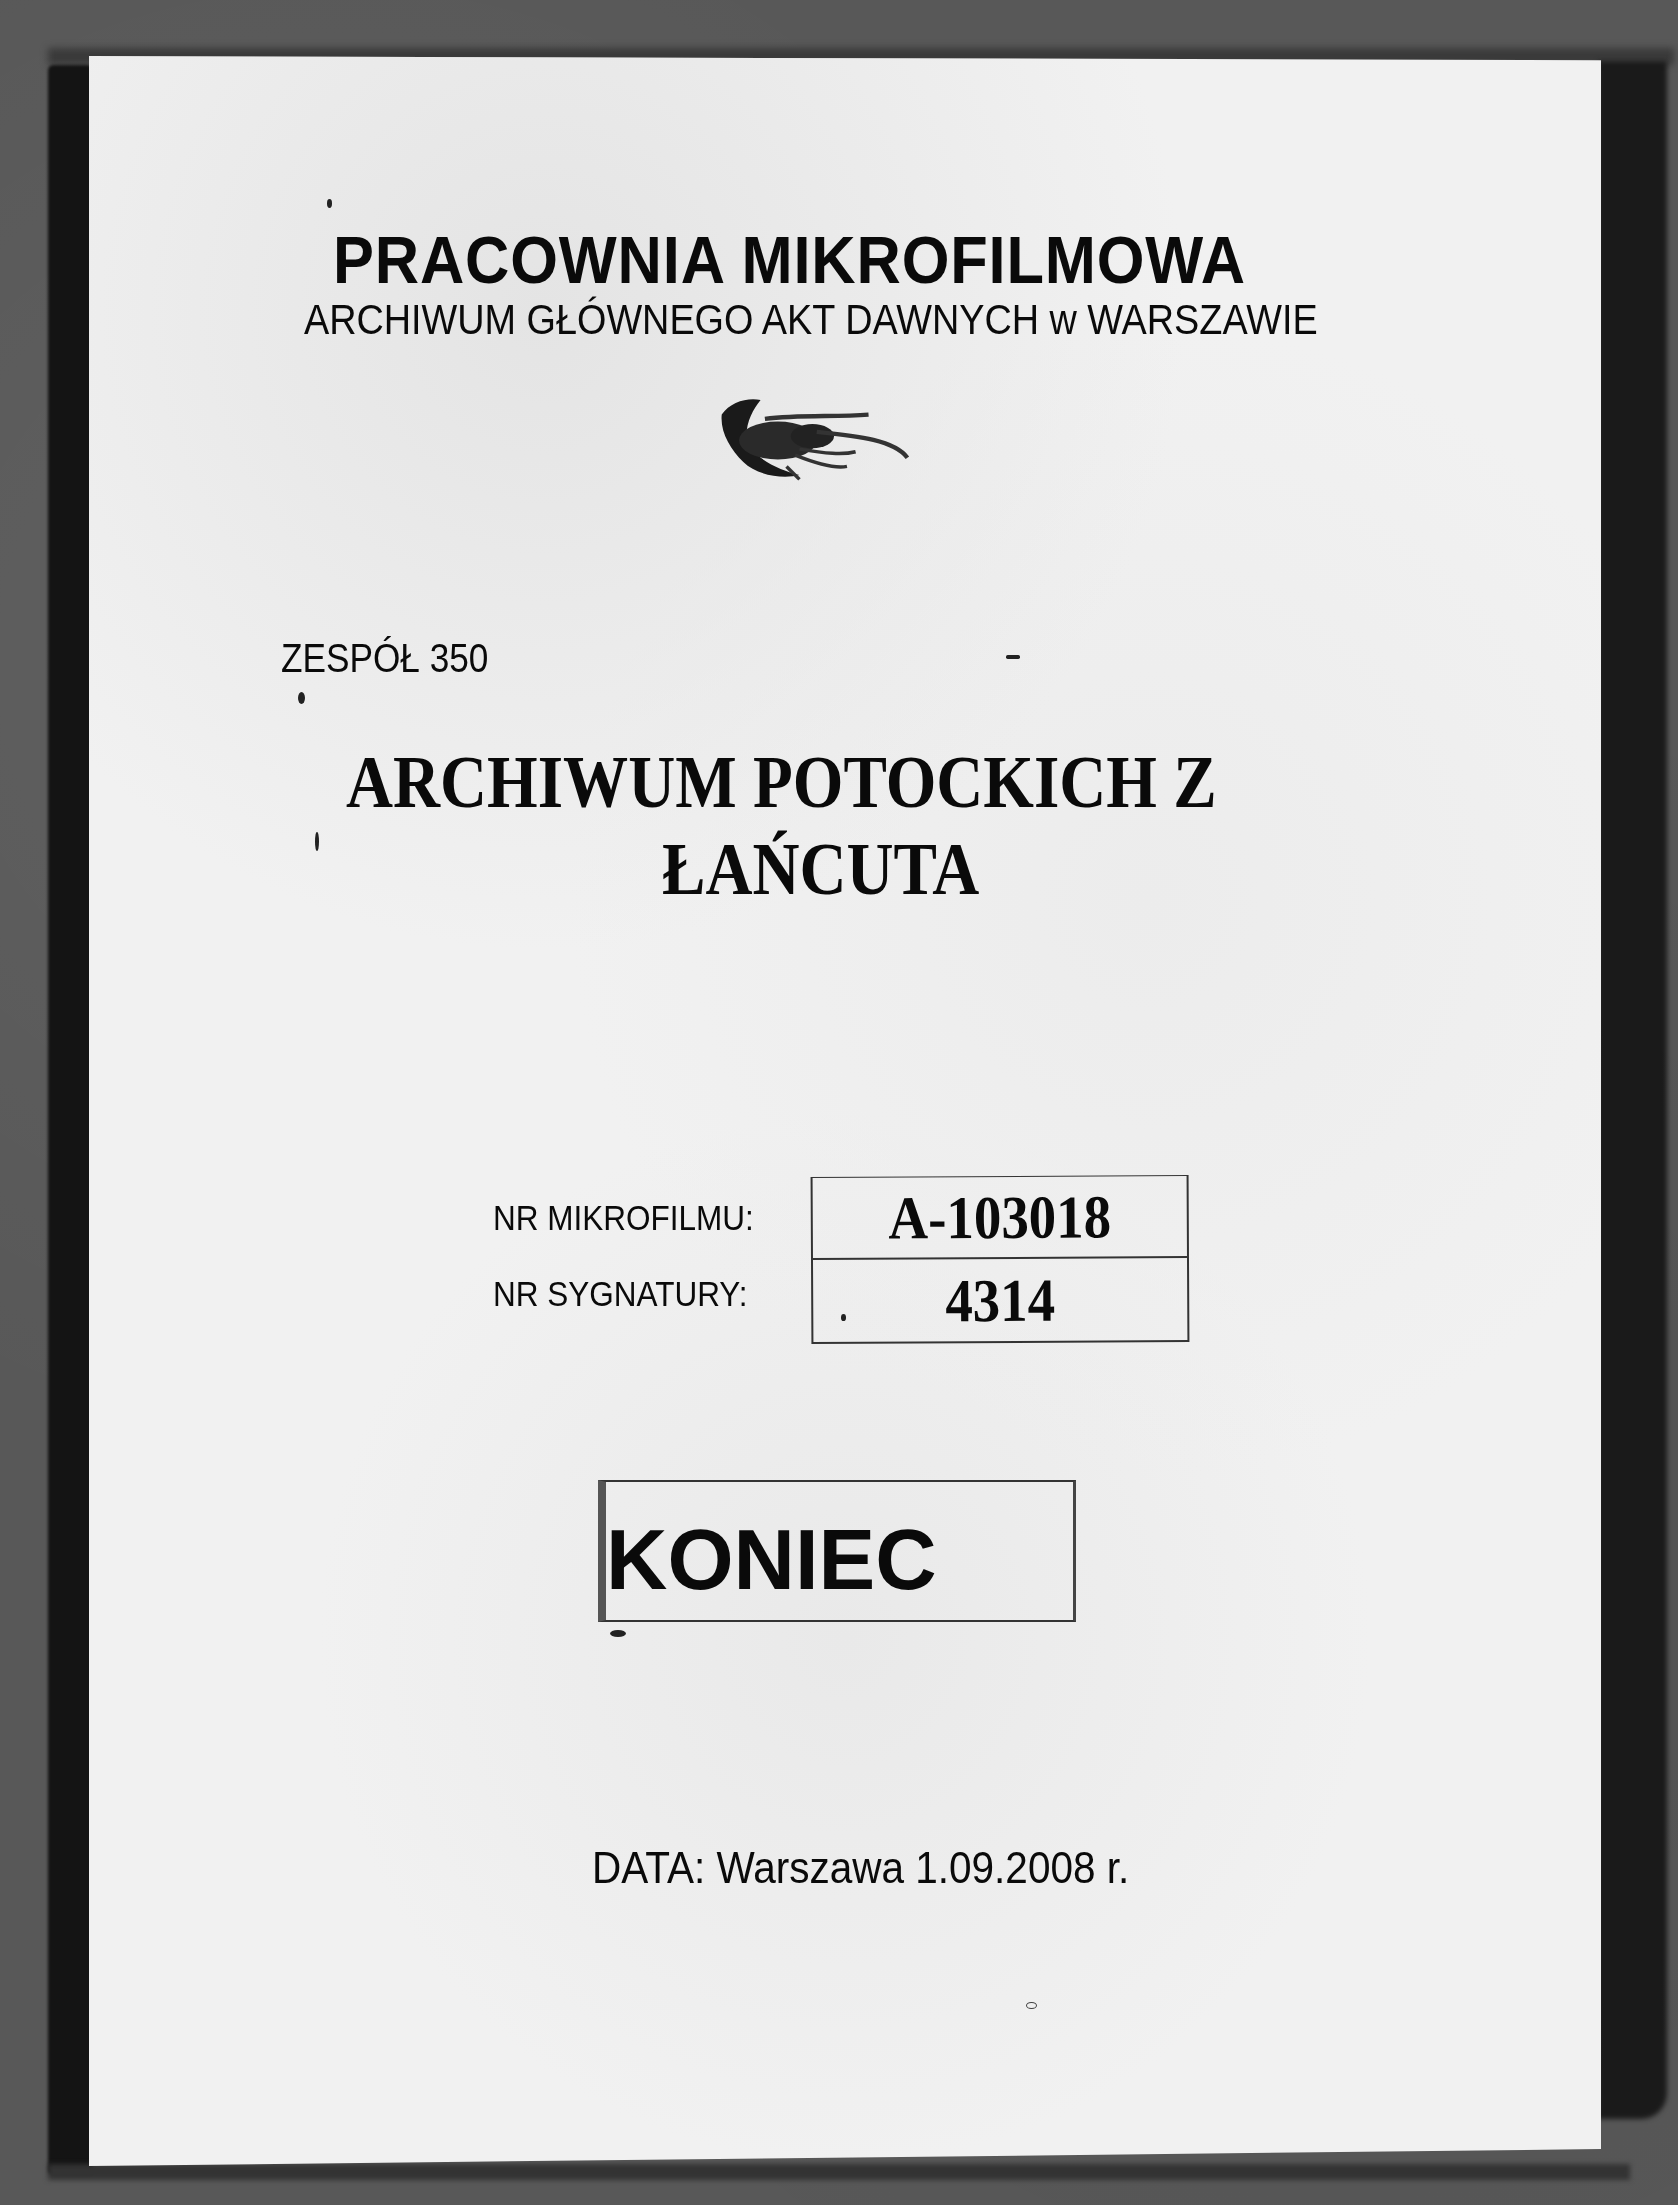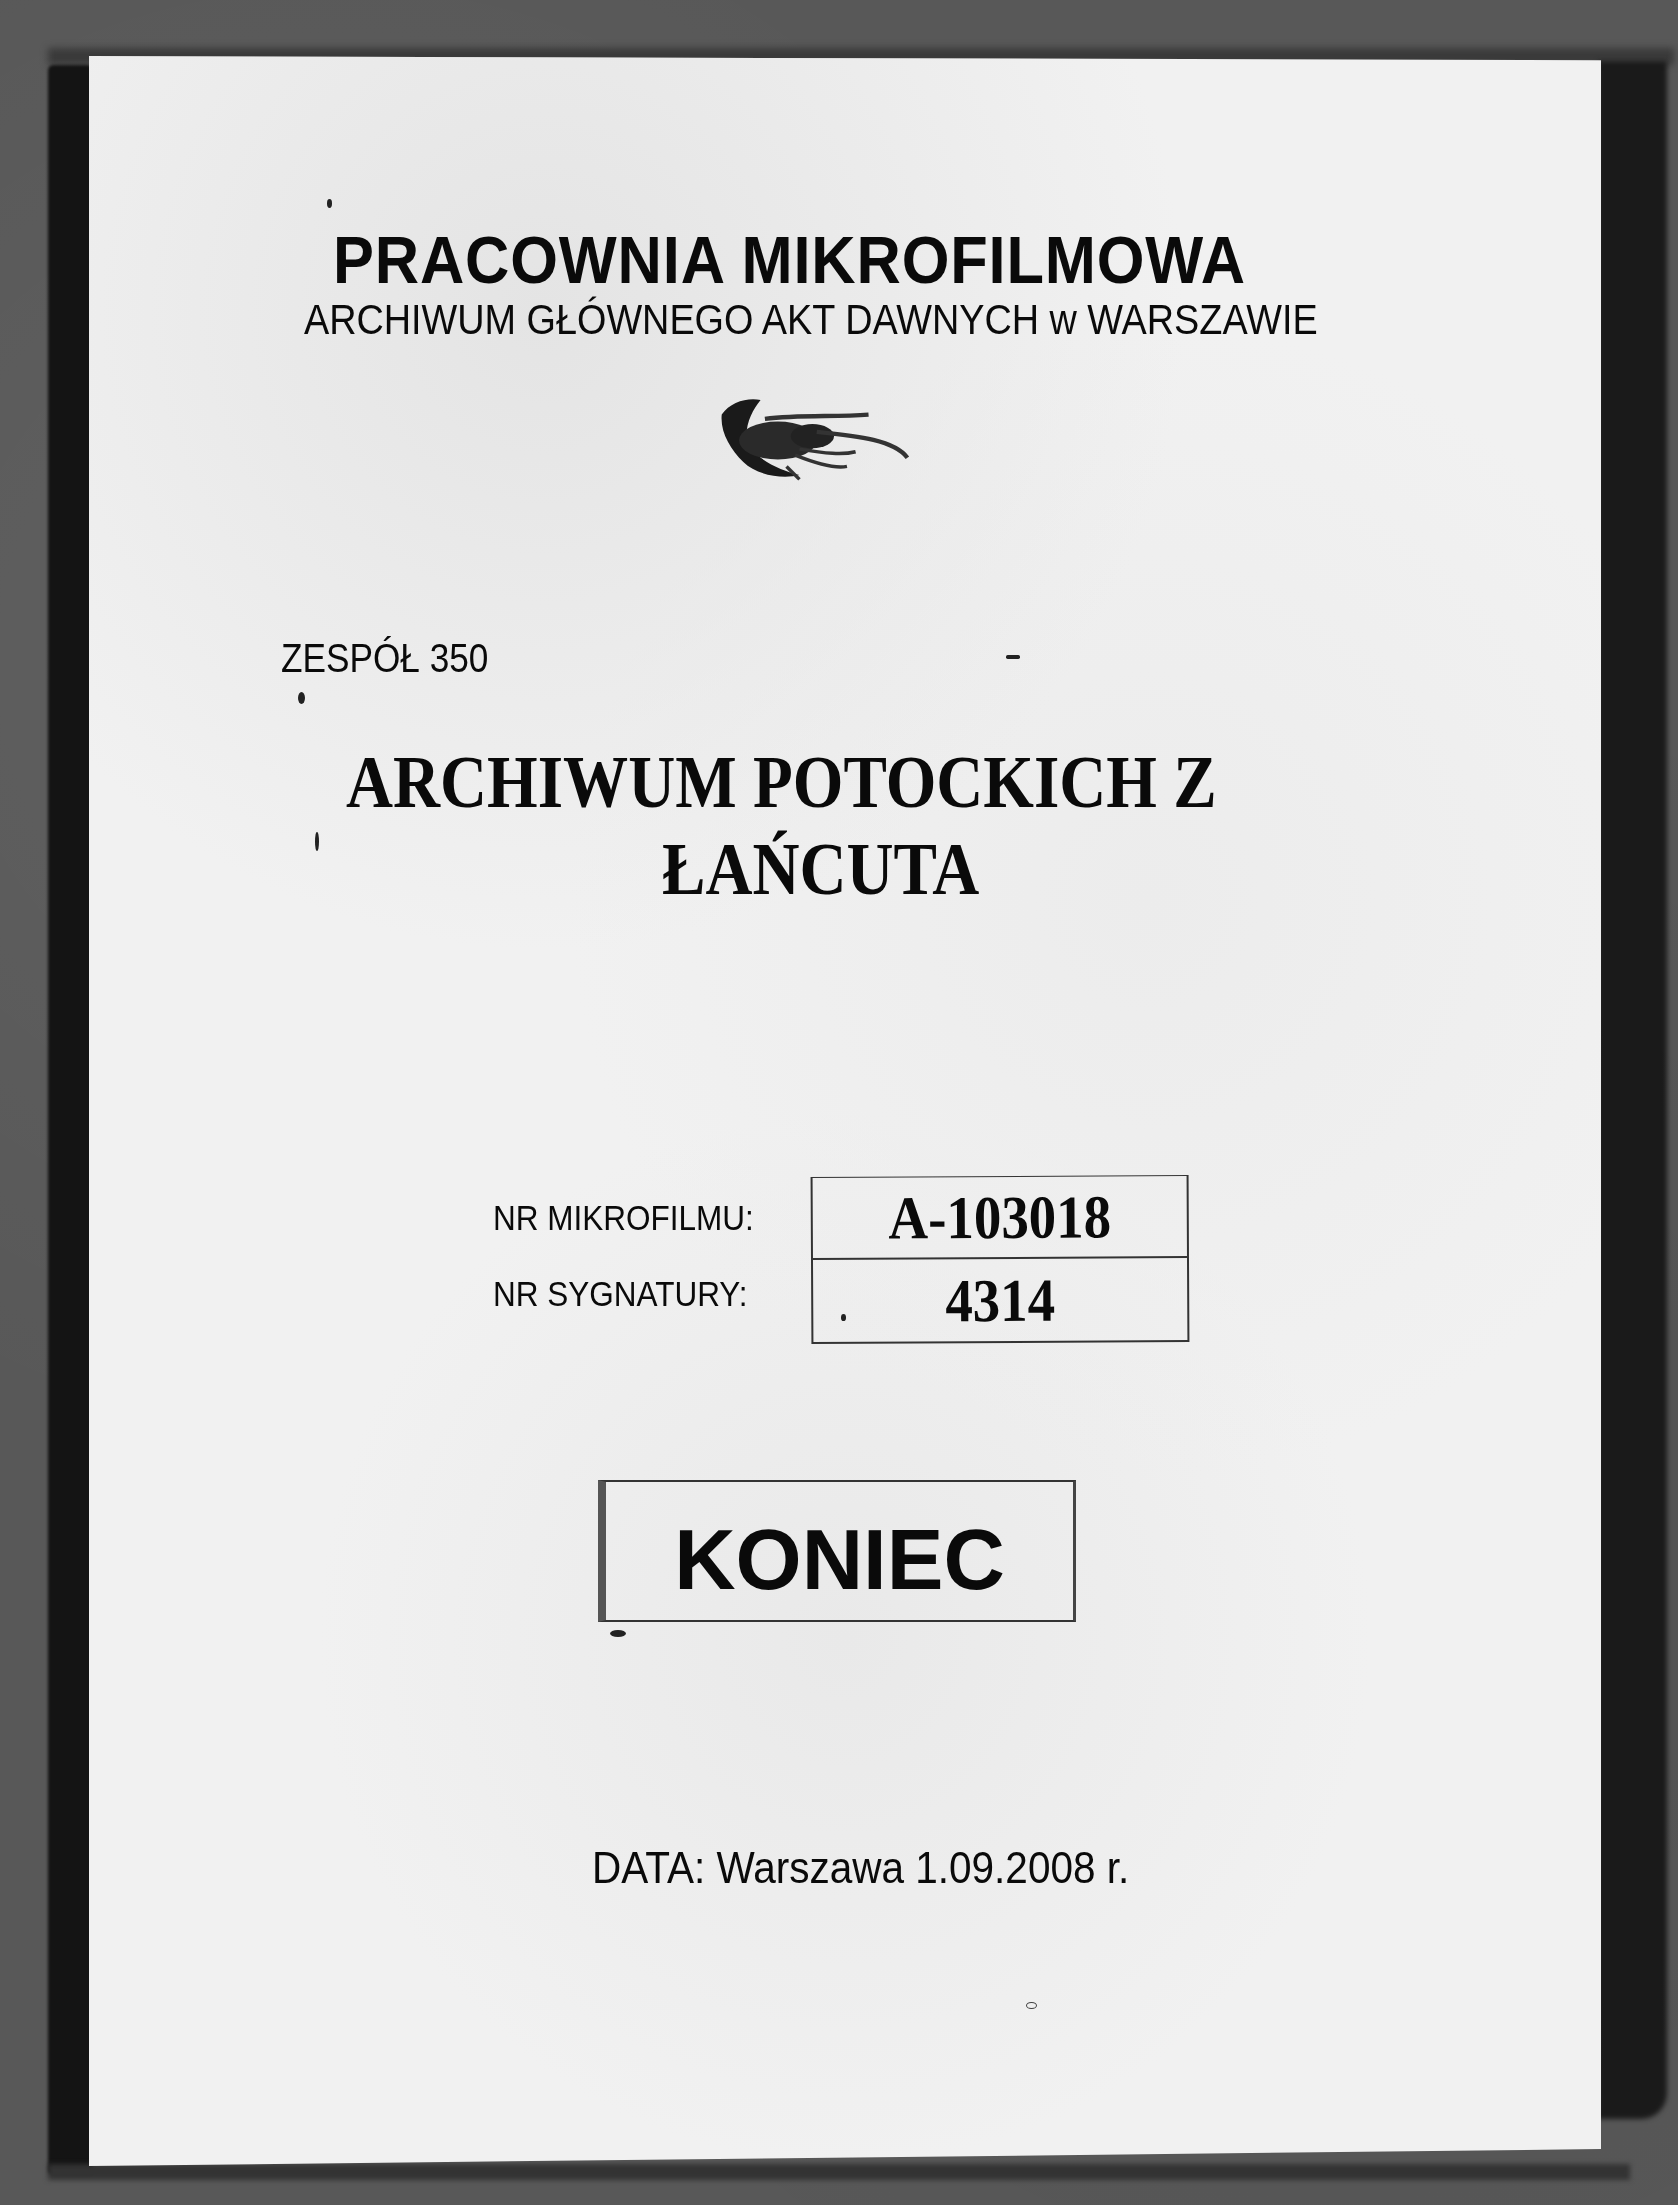--- a/index.html
+++ b/index.html
@@ -87,21 +87,21 @@
   }
   .num-film { top:10.4px; transform:scaleX(0.90); }
   .num-syg { top:93px; transform:scaleX(0.90); }
 
   .koniec-box {
     position:absolute; left:598px; top:1480px; width:467px; height:138px;
     border-top:2.6px solid #333; border-bottom:2.6px solid #333;
     border-left:8.6px solid #555; border-right:3.5px solid #444;
   }
   .koniec-txt {
-    position:absolute; left:0; right:0; top:35px; text-align:center;
+    position:absolute; left:0; right:0; top:35px; 
     font-size:85px; font-weight:bold; color:#0a0a0a; line-height:1;
   }
   .date-line {
     left:592px; top:1845px; font-size:45px;
     transform:scaleX(0.90); transform-origin:left top;
   }
 
   .insect {
     position:absolute; left:713px; top:393px; width:242px; height:95px;
   }

